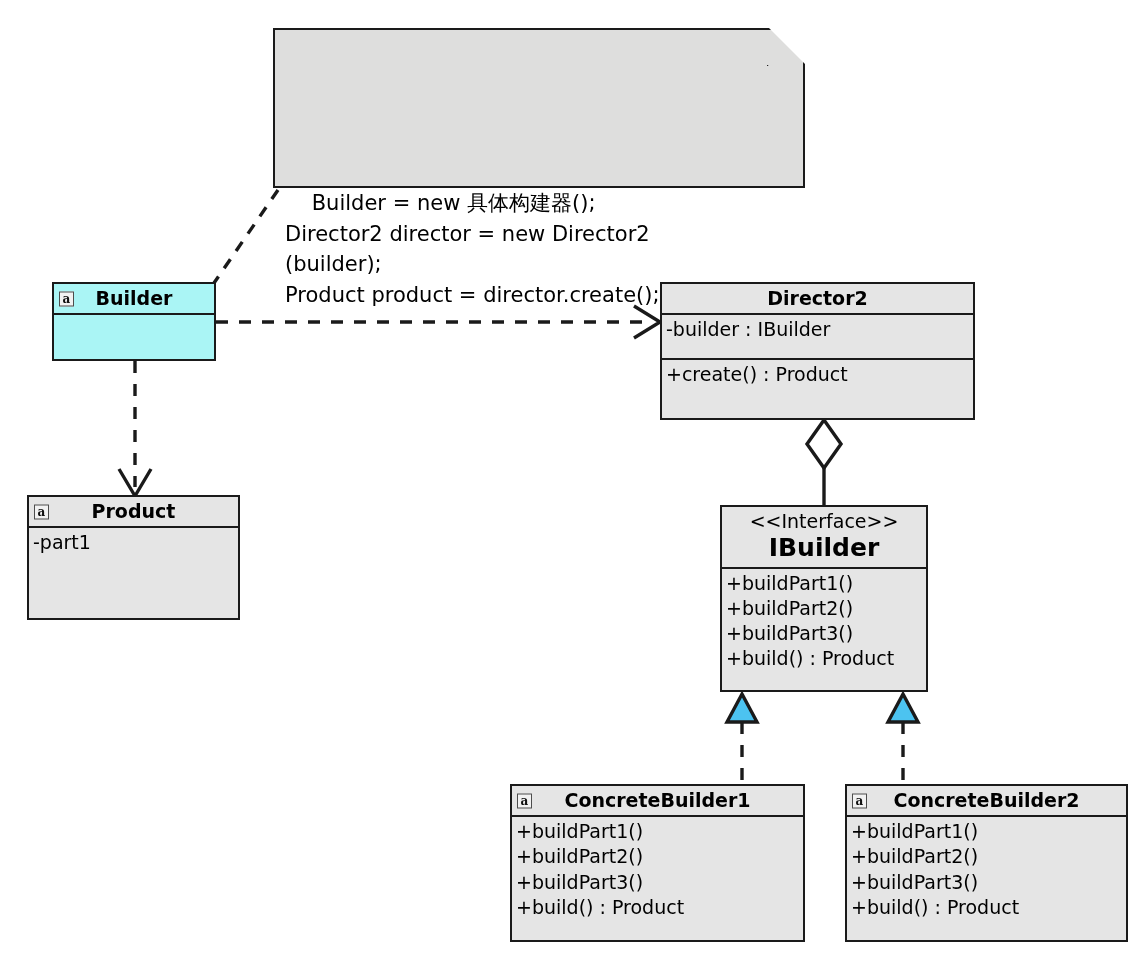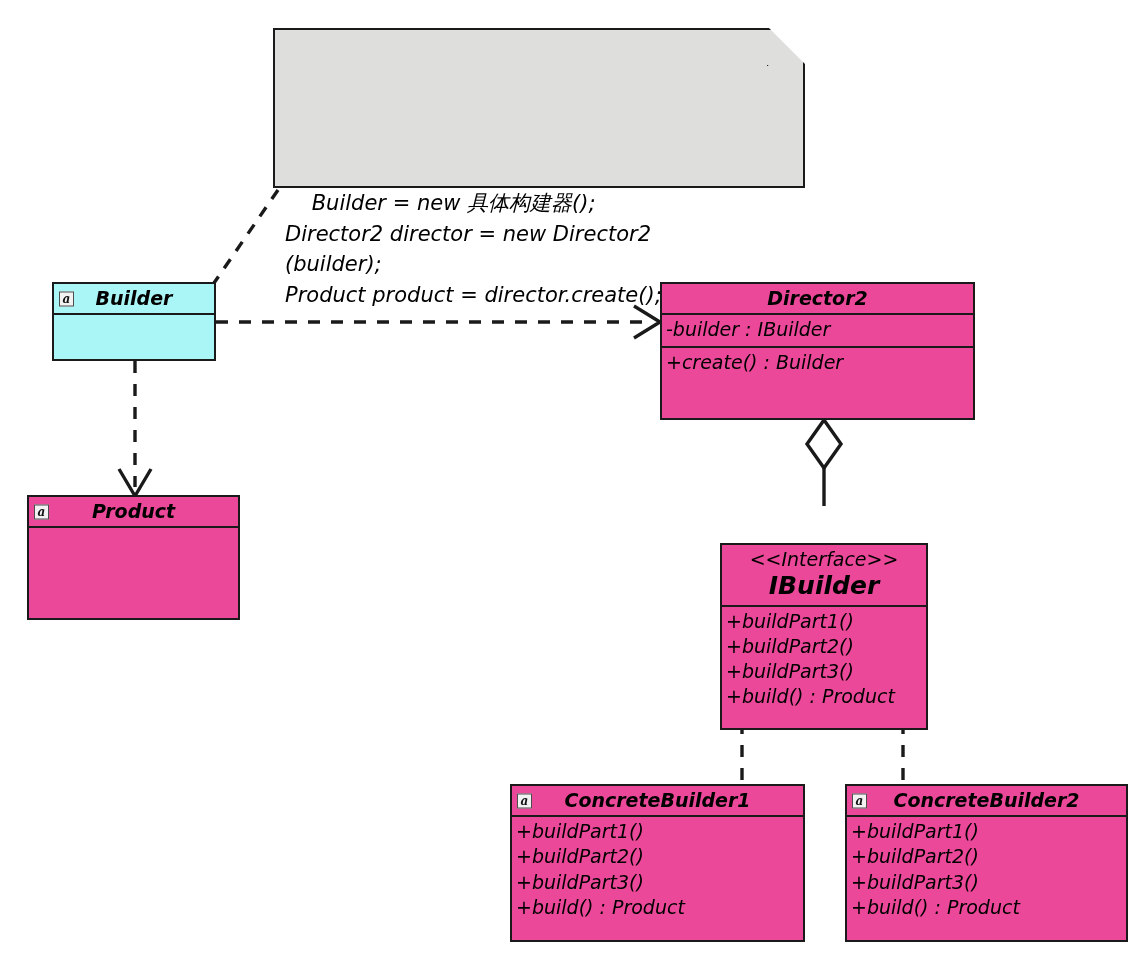--- a/index.html
+++ b/index.html
@@ -9,37 +9,36 @@
   }
   body {
     font-family: "DejaVu Sans", "Liberation Sans", sans-serif;
   }
   #canvas {
     position: relative;
     width: 1148px;
     height: 964px;
     background: #ffffff;
     overflow: hidden;
-    font-style: italic;
   }
   #edges {
     position: absolute;
     left: 0;
     top: 0;
     width: 1148px;
     height: 964px;
     pointer-events: none;
   }
 
   
   .uml-box {
     position: absolute;
     box-sizing: border-box;
     border: 2px solid #1a1a1a;
-    background: #ec4899;
+    background: #e5e5e5;
     display: flex;
     flex-direction: column;
   }
   .uml-box.light { background: #aaf5f5; }
 
   .uml-title {
     position: relative;
     box-sizing: border-box;
     border-bottom: 2px solid #1a1a1a;
     padding: 3px 6px 4px 6px;
@@ -78,21 +77,21 @@
     font-size: 12px;
     font-weight: bold;
     line-height: 13px;
     text-align: center;
     color: #111111;
     overflow: hidden;
   }
 
   .uml-compartment {
     box-sizing: border-box;
-    padding: 2px 4px 4px 4px;
+    padding: 2px 4px 16px 4px;
     font-size: 19px;
     color: #000000;
     line-height: 1.32;
     white-space: nowrap;
   }
   .uml-compartment.bordered { border-bottom: 2px solid #1a1a1a; }
   .uml-compartment.grow { flex: 1 1 auto; }
   .uml-compartment .row { display: block; }
   .uml-compartment.empty { min-height: 10px; }
 
@@ -180,36 +179,37 @@
     </div>
     <div class="uml-compartment grow empty"></div>
   </div>
 
   <div class="uml-box" style="left:27px; top:495px; width:213px; height:125px;">
     <div class="uml-title">
       <span class="a-icon">a</span>
       <span>Product</span>
     </div>
     <div class="uml-compartment grow">
+      <span class="row">-part1</span>
     </div>
   </div>
 
   <div class="uml-box" style="left:660px; top:282px; width:315px; height:138px;">
     <div class="uml-title">
       <span>Director2</span>
     </div>
     <div class="uml-compartment bordered">
       <span class="row">-builder : IBuilder</span>
     </div>
     <div class="uml-compartment grow">
-      <span class="row">+create() : Builder</span>
-    </div>
-  </div>
-
-  <div class="uml-box" style="left:720px; top:505px; width:208px; height:187px;margin-top:38px;">
+      <span class="row">+create() : Product</span>
+    </div>
+  </div>
+
+  <div class="uml-box" style="left:720px; top:505px; width:208px; height:187px;">
     <div class="uml-title">
       <span class="stereo">&lt;&lt;Interface&gt;&gt;</span>
       <span class="cname">IBuilder</span>
     </div>
     <div class="uml-compartment grow">
       <span class="row">+buildPart1()</span>
       <span class="row">+buildPart2()</span>
       <span class="row">+buildPart3()</span>
       <span class="row">+build() : Product</span>
     </div>

